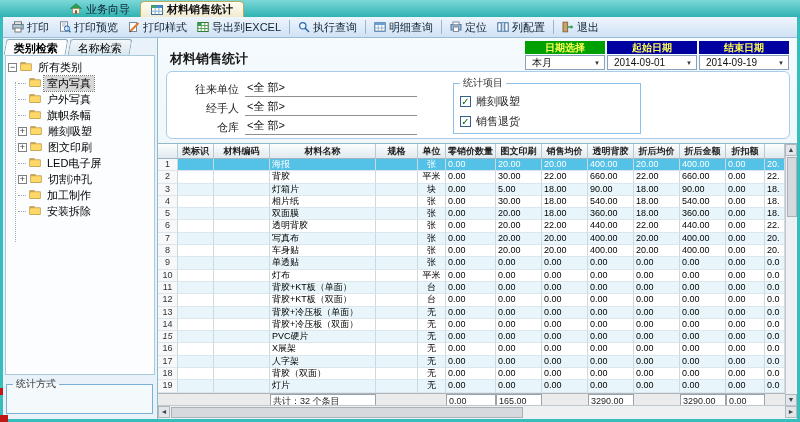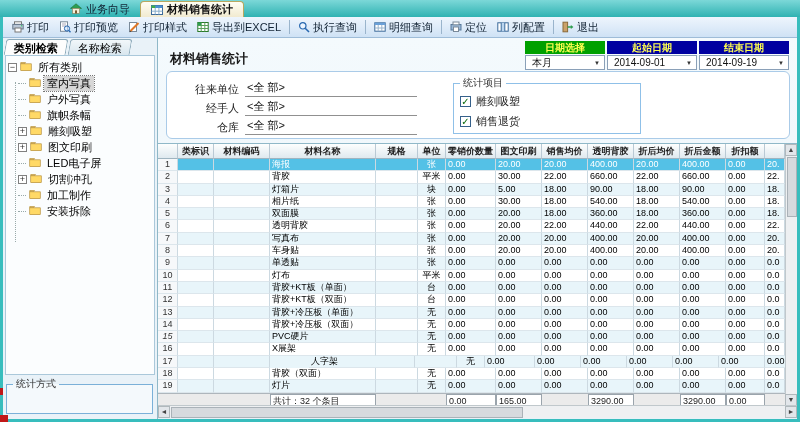--- a/index.html
+++ b/index.html
@@ -684,21 +684,21 @@
               <div class="gcell" style="width: 46px;">0.00</div>
               <div class="gcell" style="width: 46px;">0.00</div>
               <div class="gcell" style="width: 46px;">0.00</div>
               <div class="gcell" style="width: 39px;">0.00</div>
               <div class="gcell" style="width: 20px;">0.0</div>
             </div>
             <div class="grow odd">
               <div class="gcell num" style="width: 20px;">17</div>
               <div class="gcell" style="width: 36px;"></div>
               <div class="gcell" style="width: 56px;"></div>
-              <div class="gcell" style="width: 106px; margin-left: 39px;">人字架</div>
+              <div class="gcell" style="width: 106px;">人字架</div>
               <div class="gcell" style="width: 42px;"></div>
               <div class="gcell ctr" style="width: 28px;">无</div>
               <div class="gcell" style="width: 50px;">0.00</div>
               <div class="gcell" style="width: 46px;">0.00</div>
               <div class="gcell" style="width: 46px;">0.00</div>
               <div class="gcell" style="width: 46px;">0.00</div>
               <div class="gcell" style="width: 46px;">0.00</div>
               <div class="gcell" style="width: 46px;">0.00</div>
               <div class="gcell" style="width: 39px;">0.00</div>
               <div class="gcell" style="width: 20px;">0.0</div>

